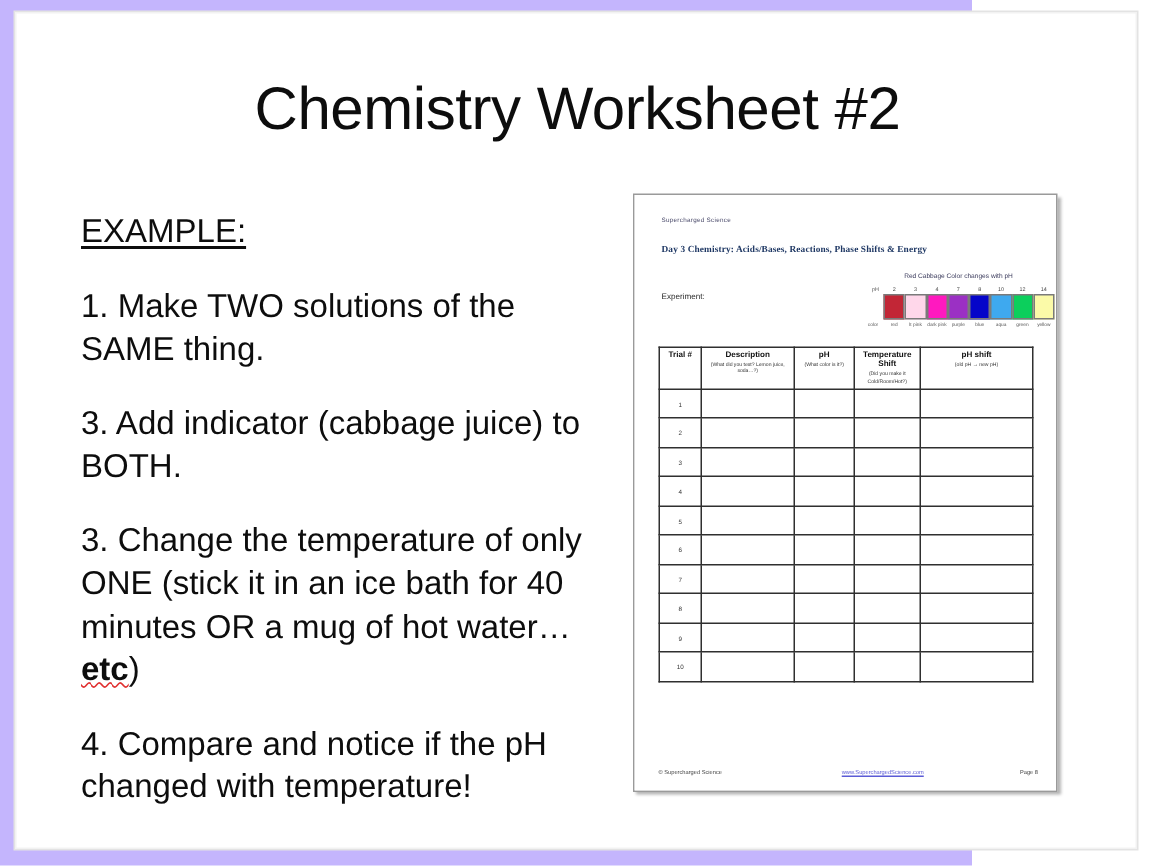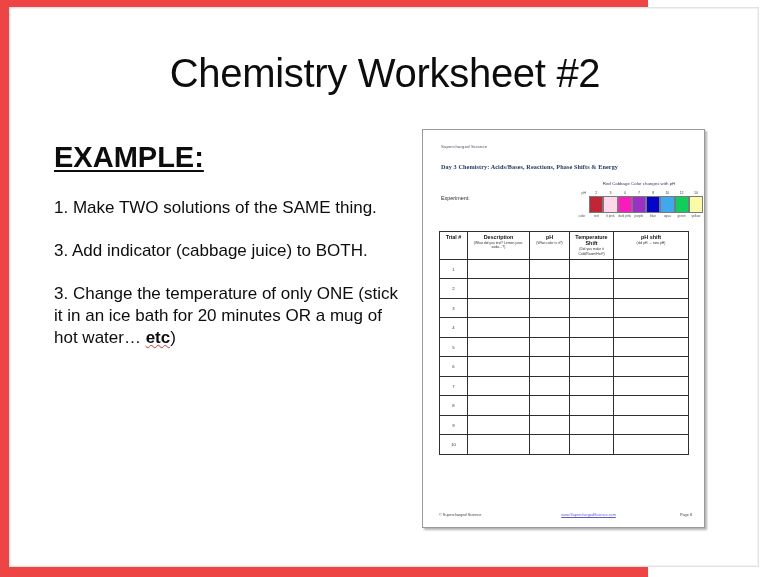--- a/index.html
+++ b/index.html
@@ -12,21 +12,21 @@
     height: 577px;
     overflow: hidden;
     font-family: "Liberation Sans", sans-serif;
   }
 
   
   #slide-frame {
     position: absolute;
     left: 0; top: 0;
     width: 648px; height: 577px;
-    background: #ef4444;
+    background: #c4b5fd;
     box-sizing: border-box;
   }
   #slide-canvas {
     position: absolute;
     left: 10px; top: 8px;
     width: 748px; height: 558px;
     background: #ffffff;
     box-sizing: border-box;
     border: 1px solid #f2f2f2;
     box-shadow: 0 0 0 1px #e3e3e3;
@@ -46,29 +46,29 @@
   }
 
   
   #body-column {
     position: absolute;
     left: 43px;
     top: 132px;
     width: 350px;
   }
   #example-heading {
-    font-size: 29px;
-    font-weight: 700;
+    font-size: 22px;
+    font-weight: 400;
     color: #0d0d0d;
     text-decoration: underline;
     text-underline-offset: 3px;
     margin: 0 0 23px 0;
   }
   .body-step {
-    font-size: 17px;
+    font-size: 22px;
     line-height: 1.30;
     color: #0d0d0d;
     margin: 0 0 21px 0;
   }
   .body-step:last-child { margin-bottom: 0; }
   .misspelled {
     text-decoration: underline;
     text-decoration-style: wavy;
     text-decoration-color: #e03030;
     text-decoration-thickness: 1px;
@@ -240,21 +240,22 @@
 
 <div id="slide-frame">
   <div id="slide-canvas">
 
     <div id="slide-title">Chemistry Worksheet #2</div>
 
     <div id="body-column">
       <div id="example-heading">EXAMPLE:</div>
       <p class="body-step">1. Make TWO solutions of the SAME thing.</p>
       <p class="body-step">3. Add indicator (cabbage juice) to BOTH.</p>
-      <p class="body-step"><span>3. Change the temperature of only ONE (stick it in an ice bath for 20 minutes OR a mug of hot water… </span><span class="misspelled">etc</span><span>)</span></p>
+      <p class="body-step"><span>3. Change the temperature of only ONE (stick it in an ice bath for 40 minutes OR a mug of hot water… </span><span class="misspelled">etc</span><span>)</span></p>
+      <p class="body-step">4. Compare and notice if the pH changed with temperature!</p>
     </div>
 
     <div id="worksheet-picture">
       <div id="worksheet-page">
 
         <div id="ws-brand">Supercharged Science</div>
         <div id="ws-heading">Day 3 Chemistry: Acids/Bases, Reactions, Phase Shifts &amp; Energy</div>
 
         <div id="ws-experiment-row">
           <div id="ws-experiment-label">Experiment:</div>

